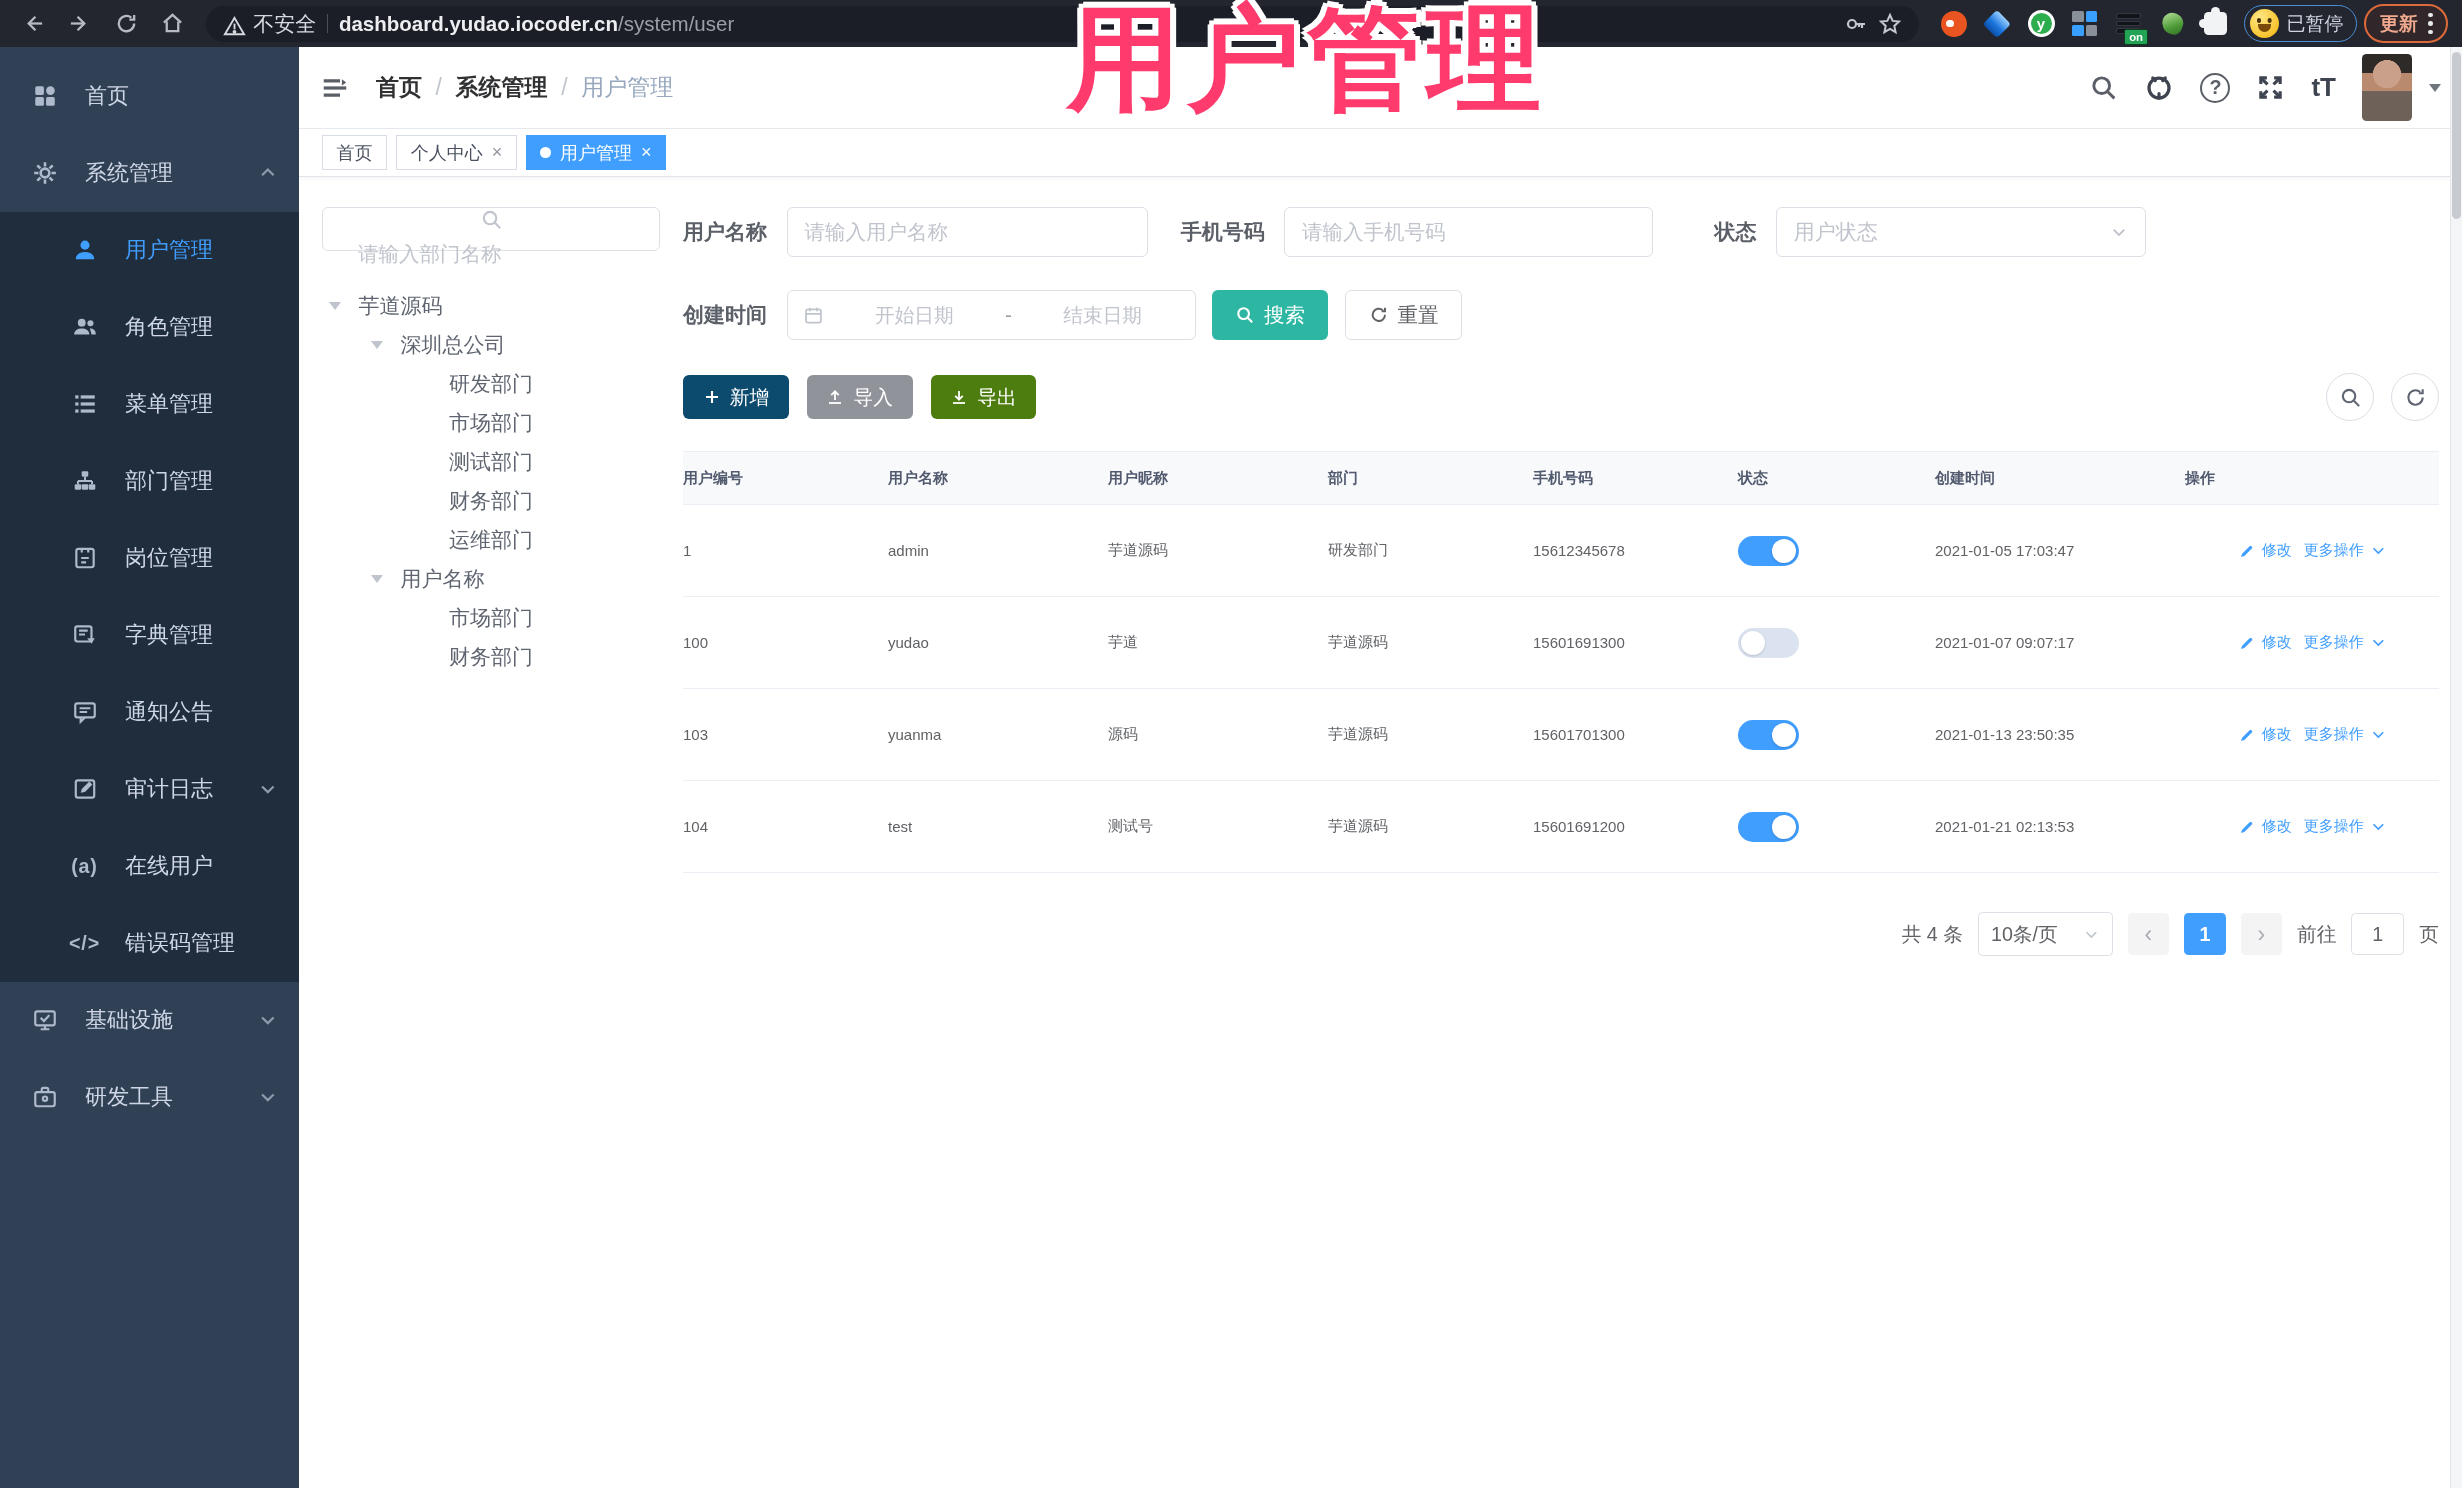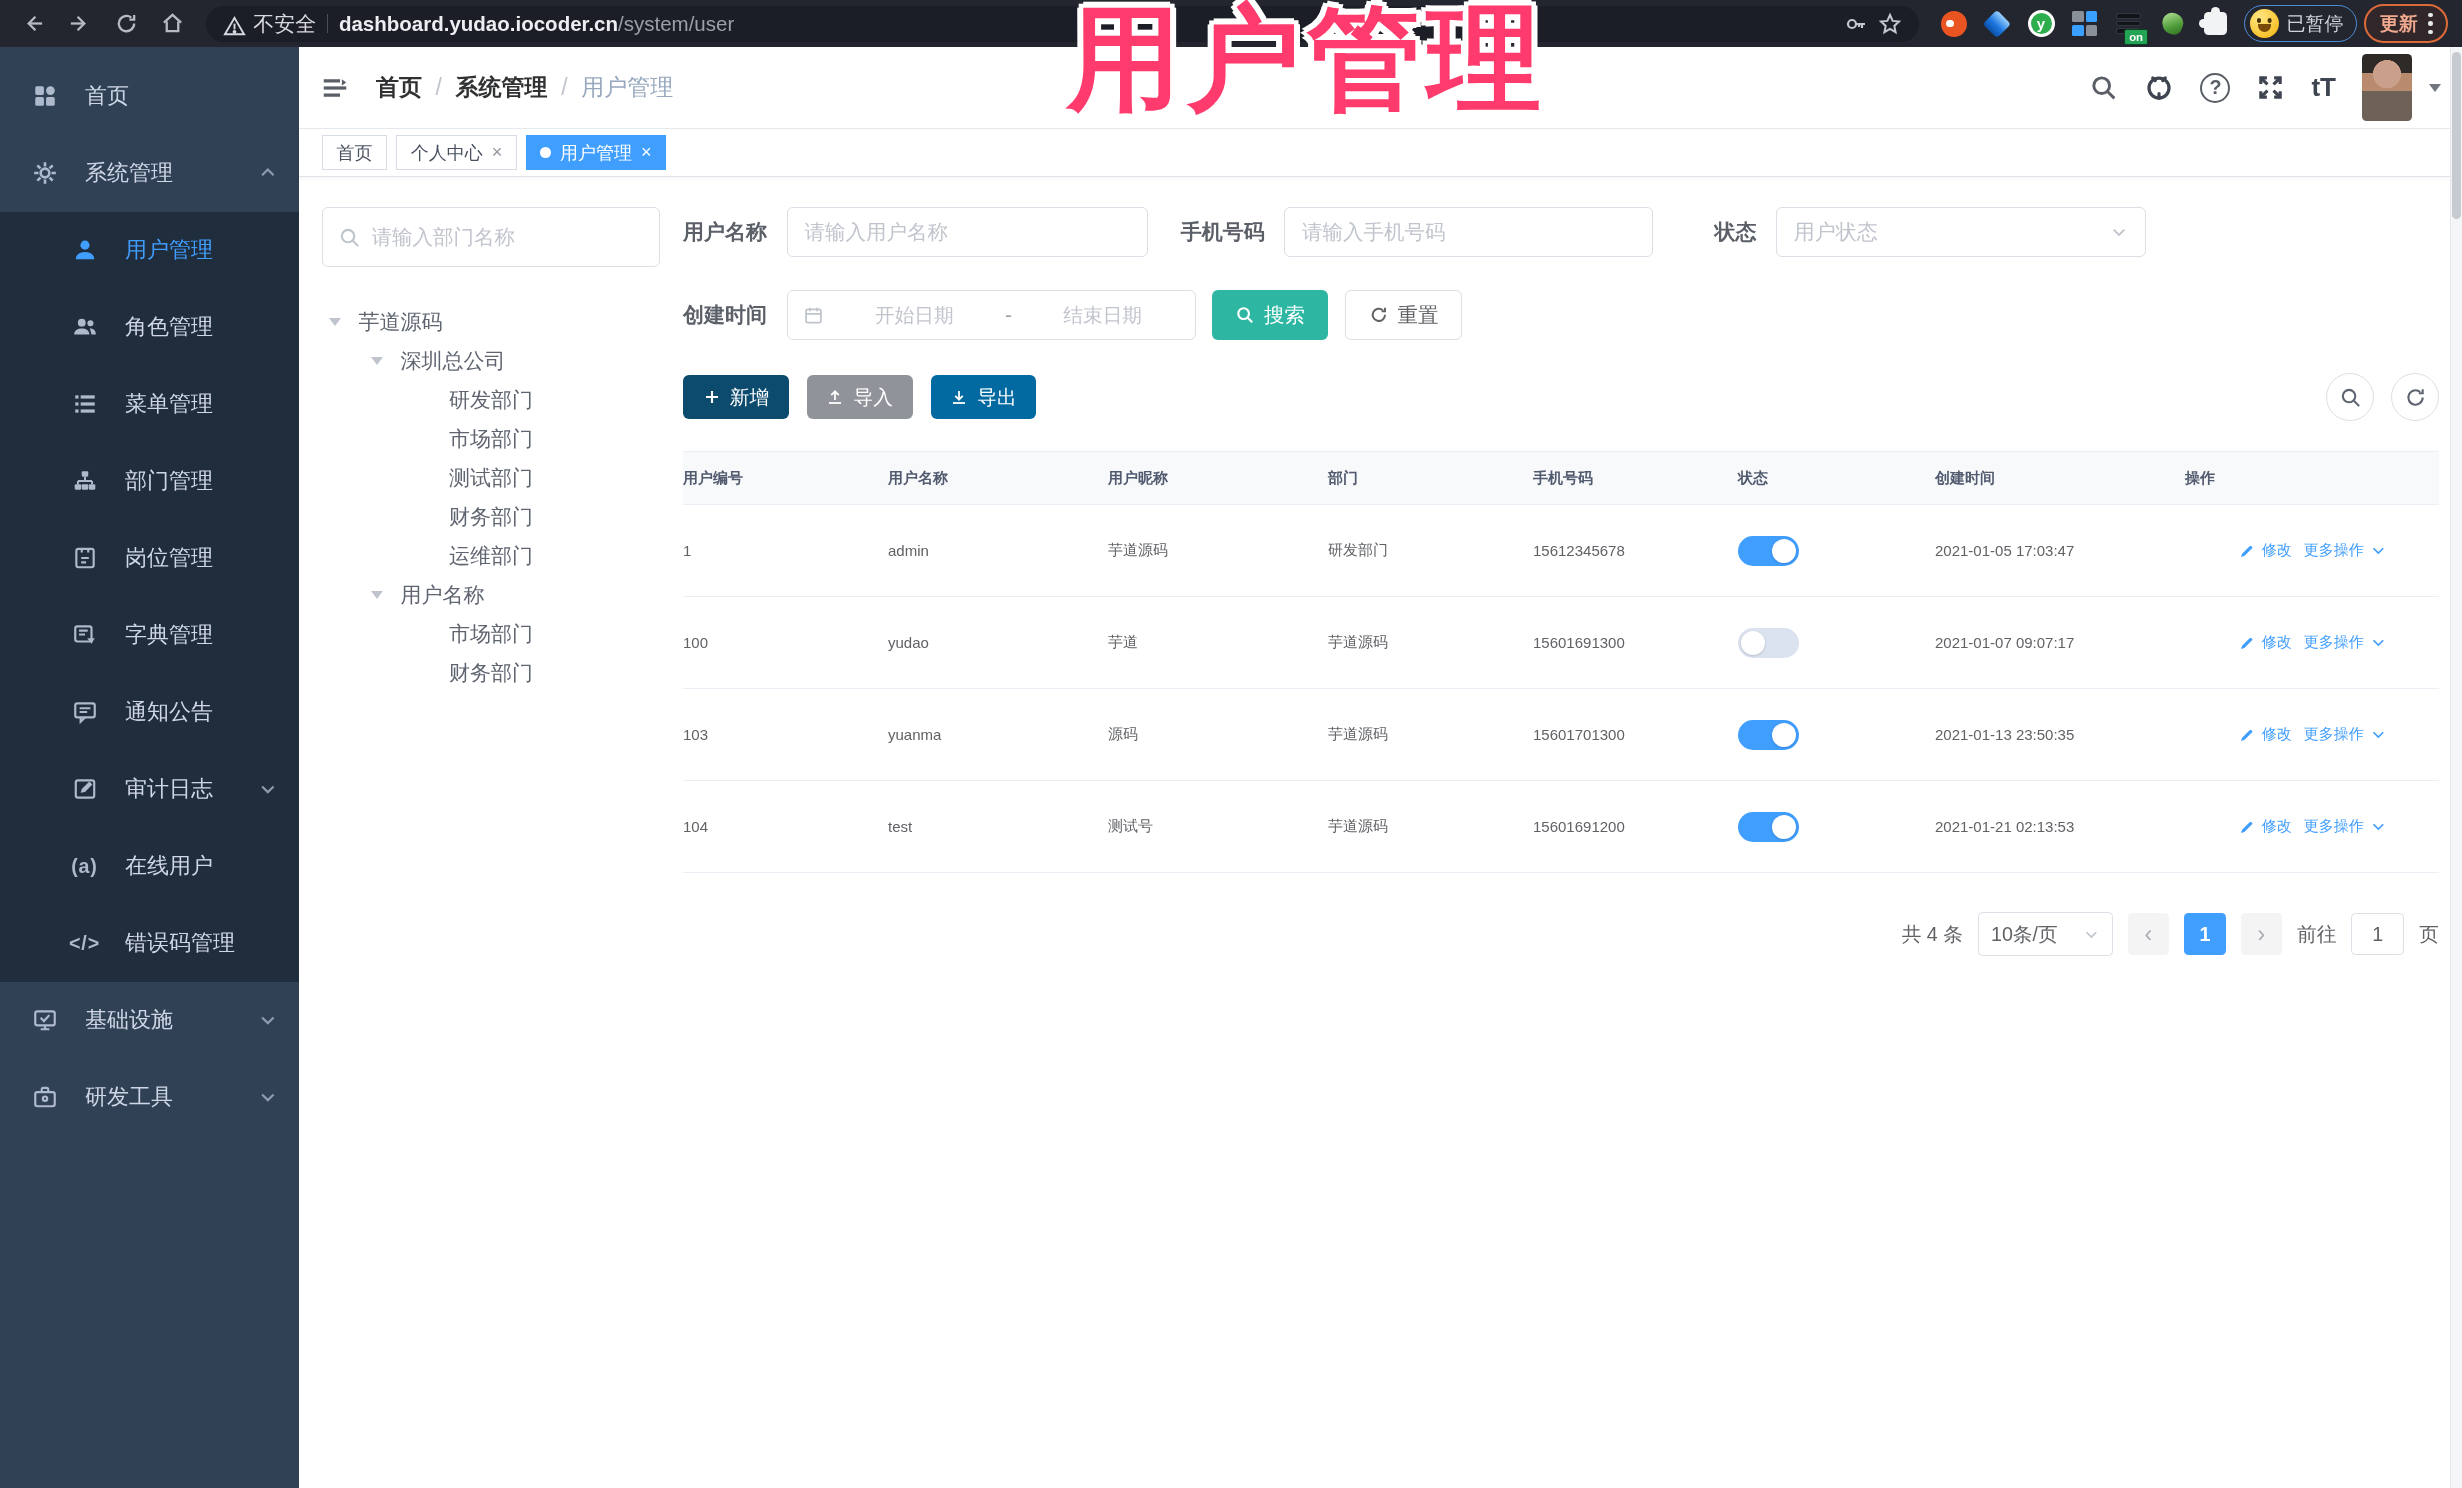--- a/index.html
+++ b/index.html
@@ -86,21 +86,21 @@
   .tag { height:35px; display:flex; align-items:center; gap:9px; border:1.5px solid #d8dce5; background:#fff; color:#495060; padding:0 13.6px; font-size:18px; cursor:pointer; }
   .tag .x { font-size:18px; color:#8f949d; }
   .tag.active { background:#409eff; border-color:#409eff; color:#fff; }
   .tag.active .x { color:#fff; }
   .tag-dot { width:10.6px; height:10.6px; border-radius:50%; background:#fff; }
 
   
   .content { flex:1; display:flex; padding:30px 23px 0 23px; gap:23px; min-width:0; }
 
   .dept-panel { width:338px; flex:0 0 auto; }
-  .search-box { height:60px; border:1.5px solid #dcdfe6; border-radius:6px; display:flex; align-items:center; gap:10.6px; padding:0 15px; color:#b6bcc6; }
+  .search-box { height:44px; border:1.5px solid #dcdfe6; border-radius:6px; display:flex; align-items:center; gap:10.6px; padding:0 15px; color:#b6bcc6;flex-direction:column; }
   .search-box input { border:none; outline:none; flex:1; font-size:20.5px; font-family:inherit; color:#606266; min-width:0; background:transparent; }
   .search-box input::placeholder { color:#c0c4cc; }
   .tree { margin-top:35px; display:flex; flex-direction:column; }
   .tree-row { height:39px; display:flex; align-items:center; gap:10.6px; color:#5f6570; font-size:21px; cursor:pointer; }
   .tw { width:26px; display:flex; justify-content:center; flex:0 0 auto; }
   .tri-down { width:0; height:0; border-left:6.8px solid transparent; border-right:6.8px solid transparent; border-top:8.3px solid #c0c4cc; }
   .ind-1 { padding-left:42px; }
   .ind-2 { padding-left:127px; }
 
   .main-panel { flex:1; min-width:0; position:relative; }
@@ -117,21 +117,21 @@
   .date-box .dash { color:#9aa0a6; }
 
   .btn { height:50px; border-radius:6px; display:inline-flex; align-items:center; justify-content:center; gap:9px; font-size:20.5px; padding:0 23px; cursor:pointer; border:none; font-family:inherit; }
   .btn-search { background:#2db7a3; color:#fff; margin-right:16.7px; }
   .btn-reset { background:#fff; color:#606266; border:1.5px solid #dcdfe6; }
 
   .toolbar-row { display:flex; align-items:center; margin-bottom:30px; }
   .btn-sm { height:44px; font-size:19.7px; padding:0 19.7px; border-radius:6px; margin-right:18px; }
   .btn-add { background:#0c4a6e; color:#fff; }
   .btn-import { background:#909399; color:#fff; }
-  .btn-export { background:#0369a1; color:#fff; }
+  .btn-export { background:#4d7c0f; color:#fff; }
   .tool-spacer { flex:1; }
   .circ-btn { width:48px; height:48px; border-radius:50%; border:1.5px solid #dcdfe6; background:#fff; display:flex; align-items:center; justify-content:center; color:#5f6570; margin-left:16.7px; cursor:pointer; }
 
   
   .table { width:100%; border-top:1.5px solid #ebeef5; }
   .tr { display:grid; grid-template-columns:205px 220px 220px 205px 205px 197px 250px 1fr; align-items:center; border-bottom:1.5px solid #ebeef5; }
   .th { height:53px; background:#f8f9fb; font-weight:bold; color:#515a6e; font-size:21px; }
   .td-row { height:92px; background:#fff; }
   .cell { color:#606266; font-size:15px; }
   .th .cell { color:#515a6e; }

